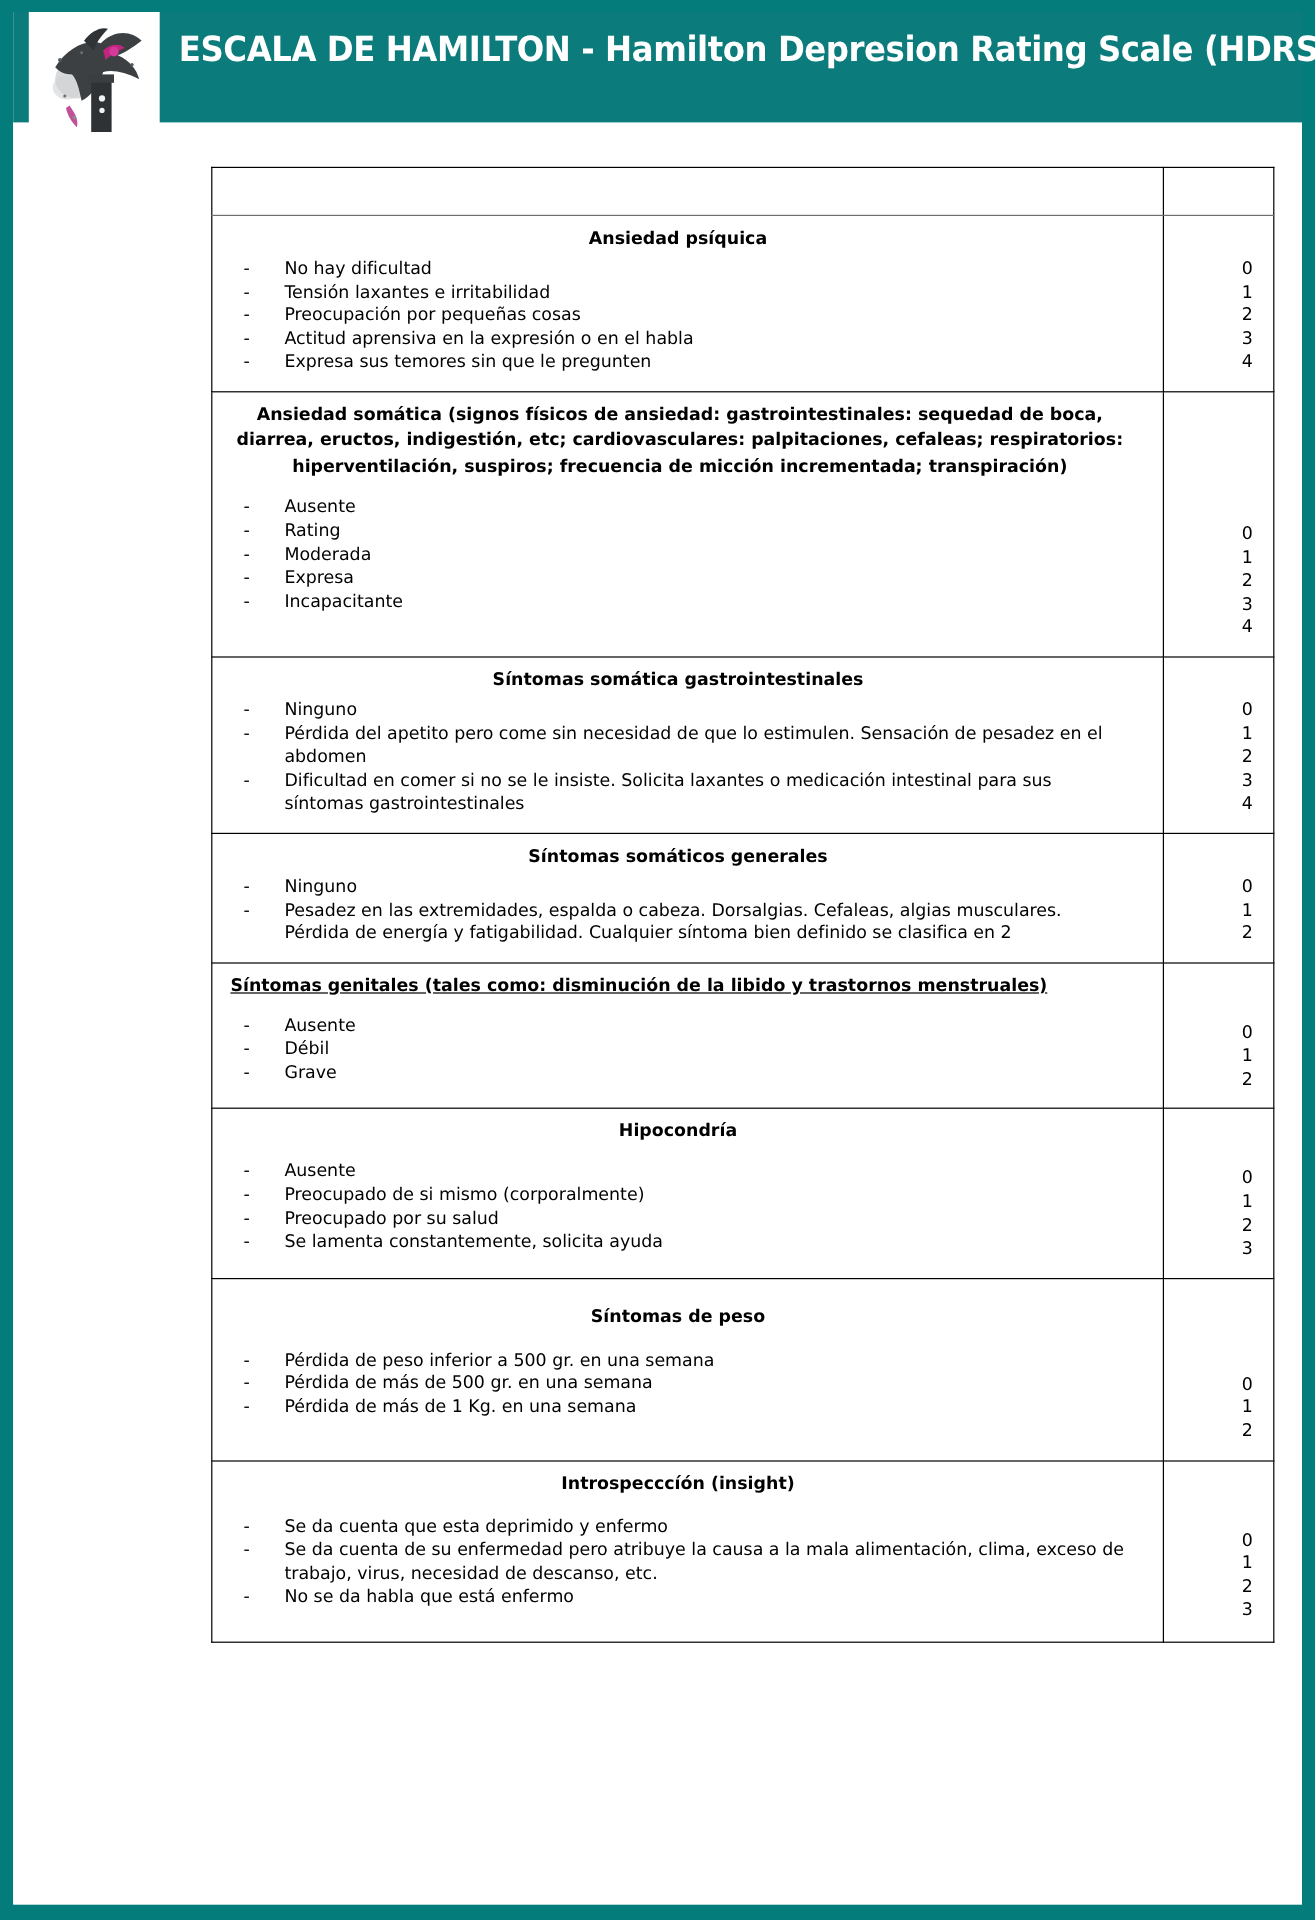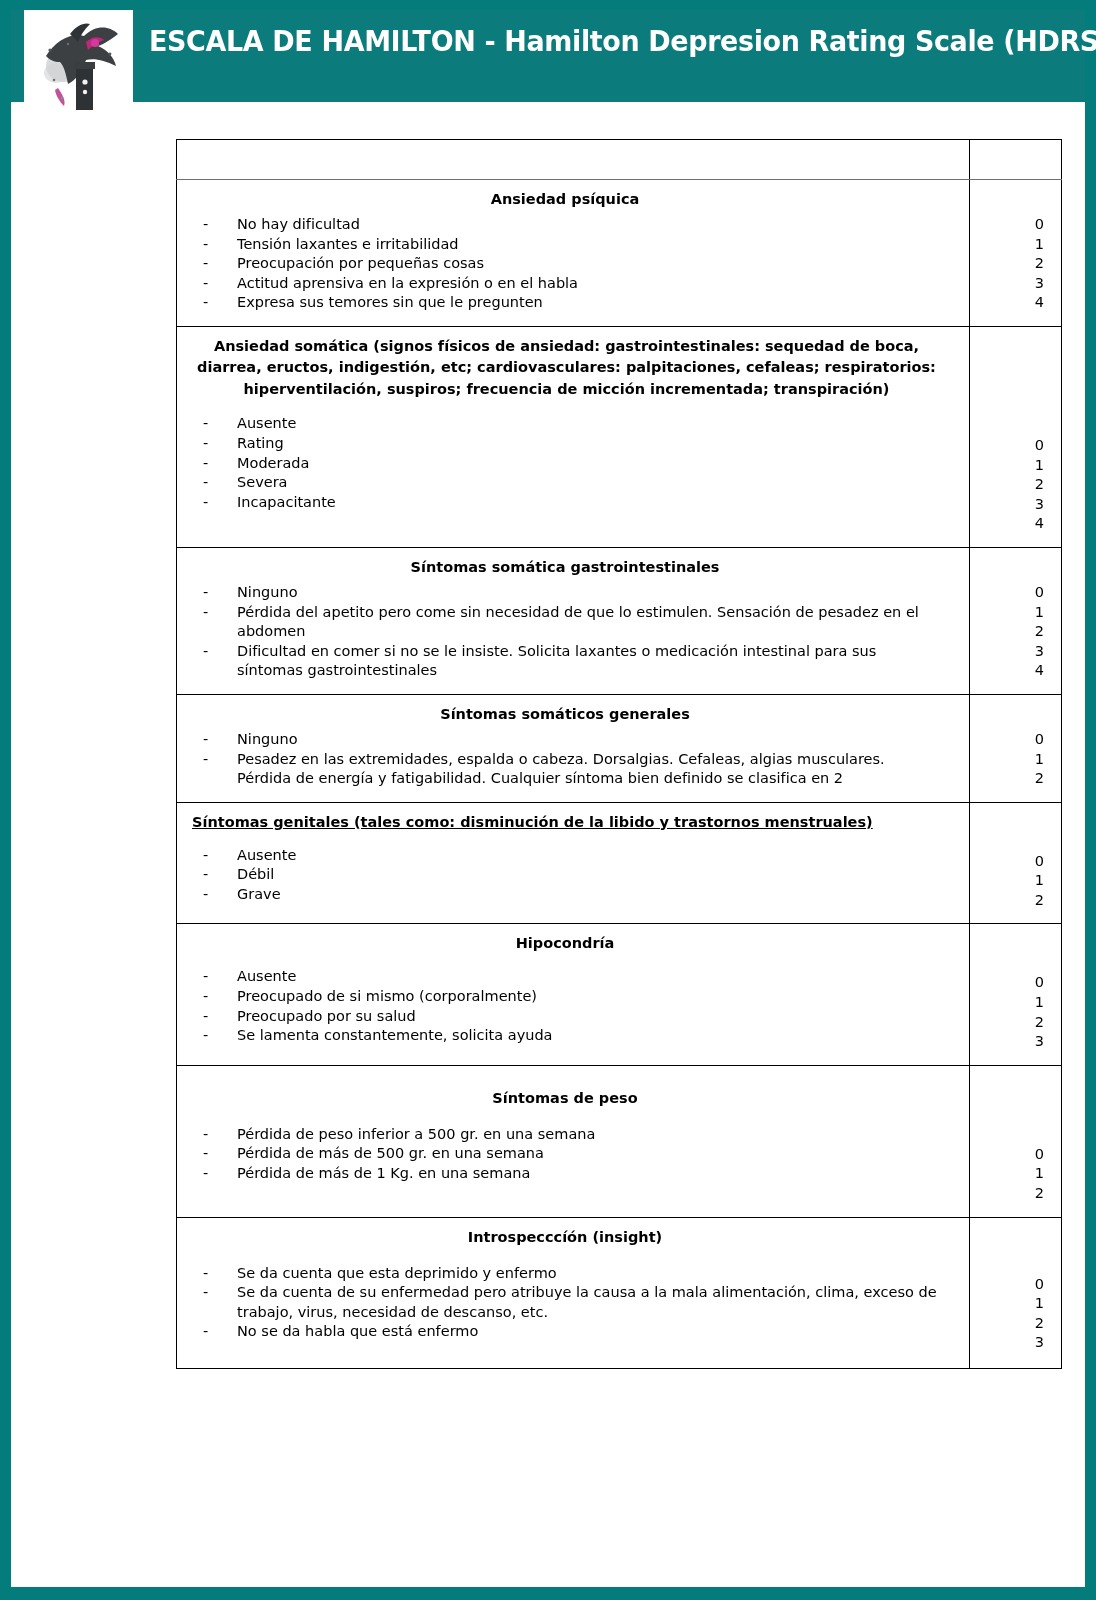--- a/index.html
+++ b/index.html
@@ -217,21 +217,21 @@
           </td>
         </tr>
 
         <tr class="sep-thick">
           <td class="text-cell">
             <div class="sec-title block">Ansiedad somática (signos físicos de ansiedad: gastrointestinales: sequedad de boca, diarrea, eructos, indigestión, etc; cardiovasculares: palpitaciones, cefaleas; respiratorios: hiperventilación, suspiros; frecuencia de micción incrementada; transpiración)</div>
             <ul class="opt-list">
               <li><span class="dash">-</span><span>Ausente</span></li>
               <li><span class="dash">-</span><span>Rating</span></li>
               <li><span class="dash">-</span><span>Moderada</span></li>
-              <li><span class="dash">-</span><span>Severa</span></li>
+              <li><span class="dash">-</span><span>Expresa</span></li>
               <li><span class="dash">-</span><span>Incapacitante</span></li>
             </ul>
           </td>
           <td class="score-cell score-col">
             <span style="height:100px;display:block"></span>
             <span>0</span>
             <span>1</span>
             <span>2</span>
             <span>3</span>
             <span>4</span>

